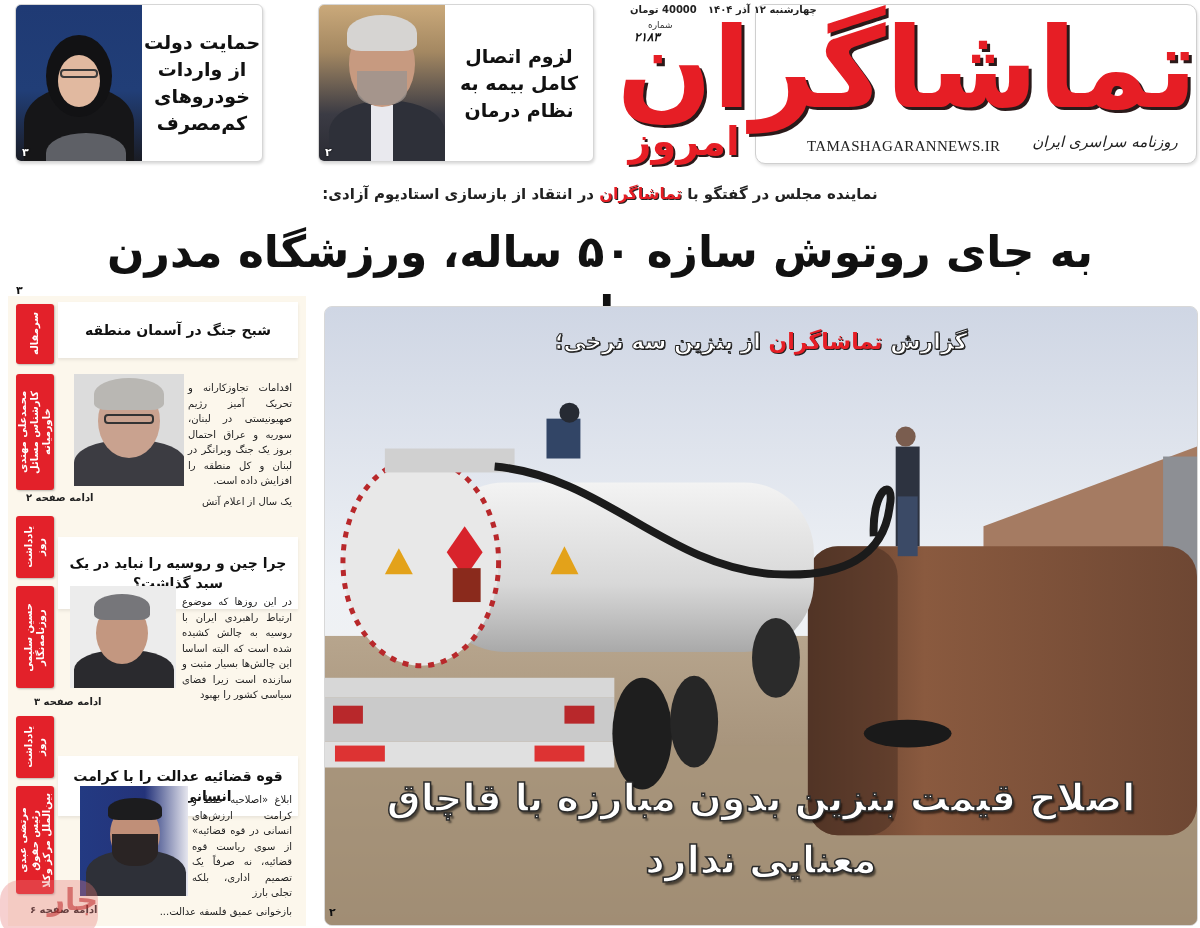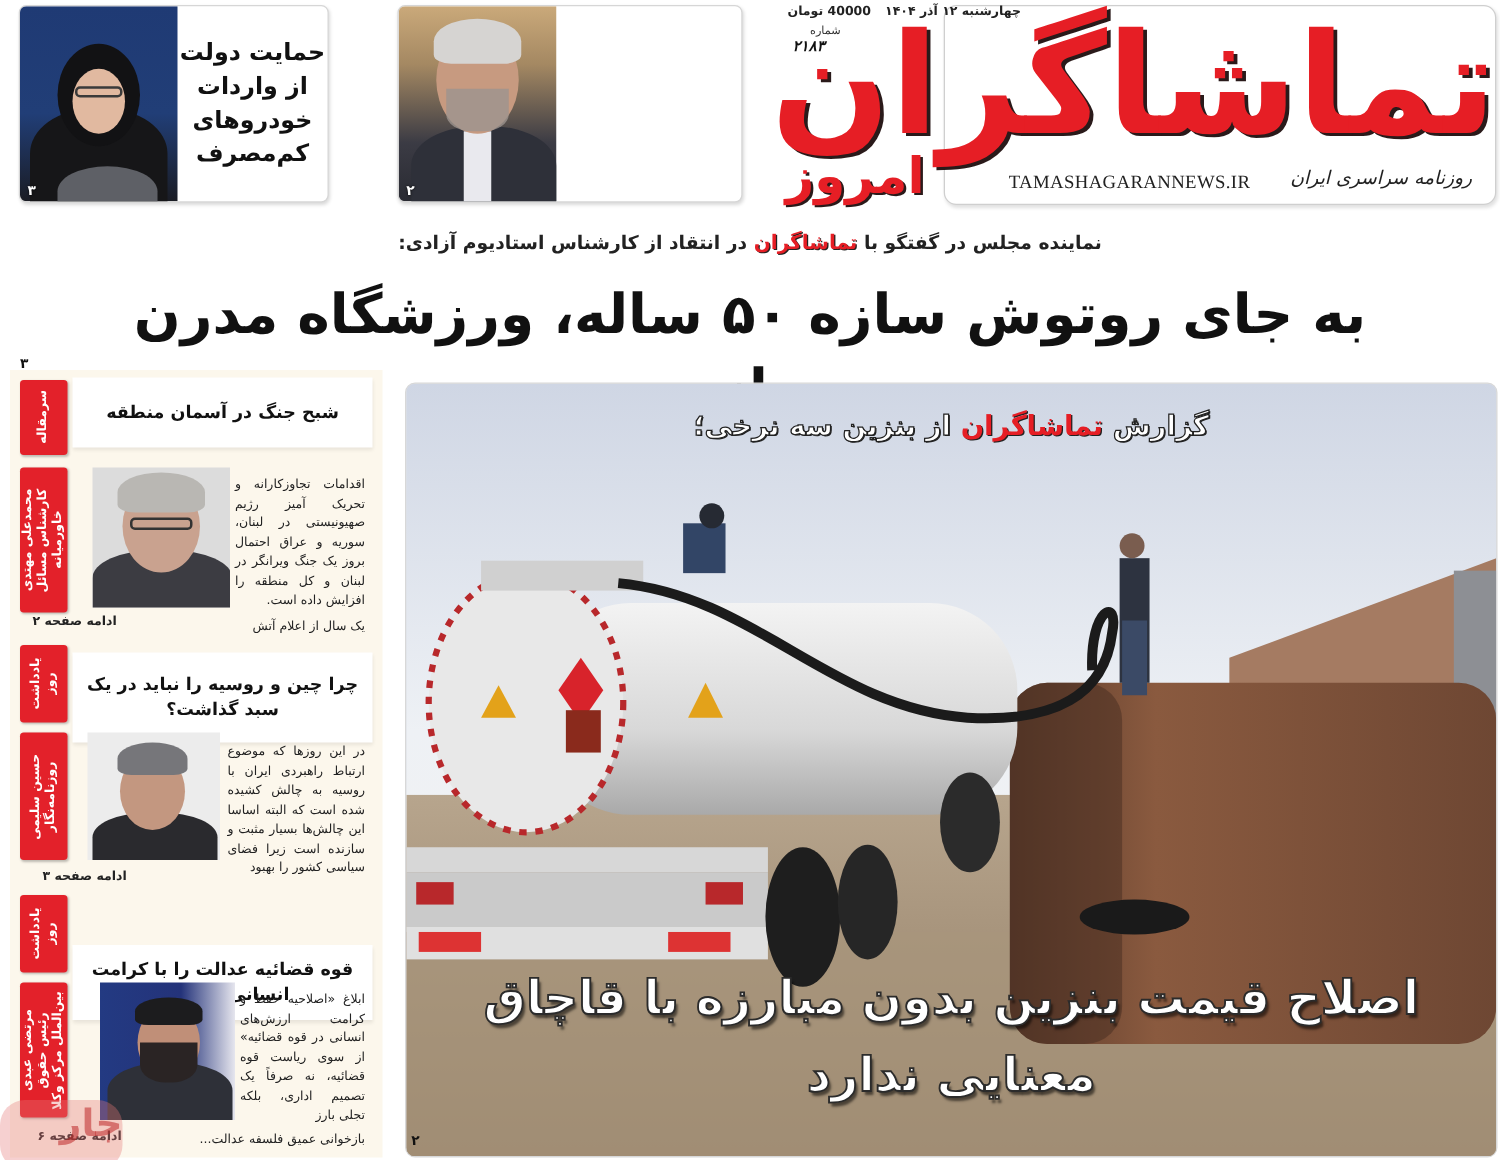--- a/index.html
+++ b/index.html
@@ -165,27 +165,28 @@
 </div>
 
 <div class="teaser teaser-2">
   <div class="photo">
     <div class="body" style="left:10px;top:96px;width:116px;height:70px;background:#2e3039;"></div>
     <div style="position:absolute;left:52px;top:100px;width:22px;height:58px;background:#e9e9ee;"></div>
     <div class="head" style="left:30px;top:16px;width:66px;height:86px;background:#c79a80;"></div>
     <div class="head" style="left:28px;top:10px;width:70px;height:36px;background:#d6d4d2;border-radius:50% 50% 20% 20%;"></div>
     <div style="position:absolute;left:38px;top:66px;width:50px;height:34px;border-radius:0 0 40% 40%;background:#9c948e;opacity:0.8;"></div>
   </div>
+  <div class="title">لزوم اتصال کامل بیمه به نظام درمان</div>
   <div class="page-no">۲</div>
 </div>
 
 <div class="kicker">
   <span>نماینده مجلس در گفتگو با</span>
   <span class="brand">تماشاگران</span>
-  <span>در انتقاد از کارشناس استادیوم آزادی:</span>
+  <span>در انتقاد از بازسازی استادیوم آزادی:</span>
 </div>
 <div class="headline">به جای روتوش سازه ۵۰ ساله، ورزشگاه مدرن بسازیم</div>
 
 <div class="left-col"></div>
 <div class="page-mark" style="left:16px;top:284px;">۳</div>
 
 <div class="label-tab" style="left:16px;top:304px;height:60px;">
   <span>سرمقاله</span>
 </div>
 <div class="col-title" style="left:58px;top:302px;width:240px;height:56px;">شبح جنگ در آسمان منطقه</div>
@@ -200,21 +201,21 @@
   <div style="position:absolute;left:30px;top:40px;width:50px;height:10px;border:2px solid #333;border-radius:4px;"></div>
 </div>
 <div class="col-text" style="left:188px;top:380px;width:104px;height:116px;">اقدامات تجاوزکارانه و تحریک آمیز رژیم صهیونیستی در لبنان، سوریه و عراق احتمال بروز یک جنگ ویرانگر در لبنان و کل منطقه را افزایش داده است.</div>
 <div class="col-text" style="left:188px;top:494px;width:104px;">یک سال از اعلام آتش</div>
 <div class="continued" style="left:26px;top:492px;">ادامه صفحه ۲</div>
 
 <div class="label-tab" style="left:16px;top:516px;height:62px;">
   <span>یادداشت
 روز</span>
 </div>
-<div class="col-title" style="left:58px;top:522px;width:240px;height:72px;">چرا چین و روسیه را نباید در یک سبد گذاشت؟</div>
+<div class="col-title" style="left:58px;top:537px;width:240px;height:72px;">چرا چین و روسیه را نباید در یک سبد گذاشت؟</div>
 <div class="label-tab" style="left:16px;top:586px;height:102px;">
   <span>حسین سلیمی
 روزنامه‌نگار</span>
 </div>
 <div class="col-photo" style="left:70px;top:586px;width:106px;height:102px;background:#ececec;">
   <div class="body" style="left:4px;top:64px;width:100px;height:44px;background:#2a2a2e;"></div>
   <div class="head" style="left:26px;top:16px;width:52px;height:62px;background:#c39780;"></div>
   <div class="head" style="left:24px;top:8px;width:56px;height:26px;background:#76767a;border-radius:50% 50% 20% 20%;"></div>
 </div>
 <div class="col-text" style="left:182px;top:594px;width:110px;height:104px;">در این روزها که موضوع ارتباط راهبردی ایران با روسیه به چالش کشیده شده است که البته اساسا این چالش‌ها بسیار مثبت و سازنده است زیرا فضای سیاسی کشور را بهبود</div>

